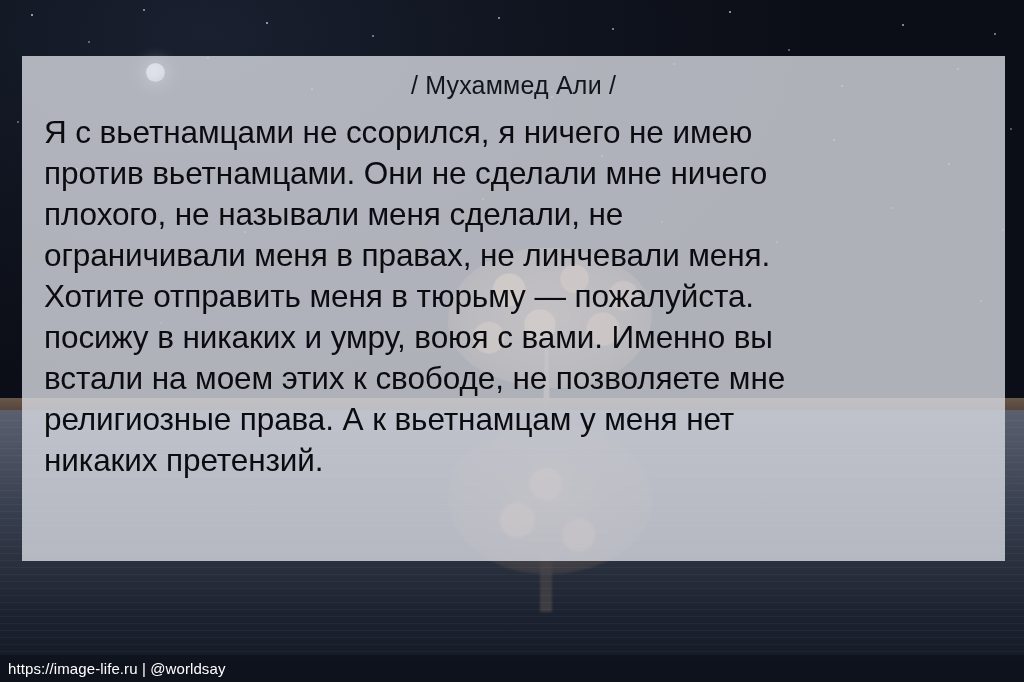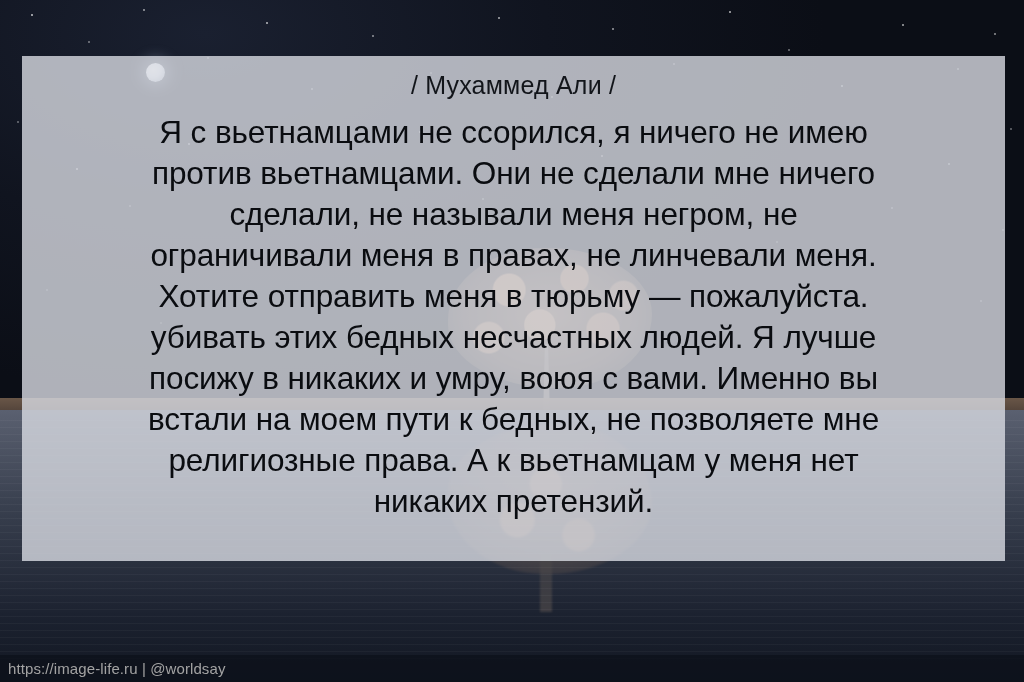--- a/index.html
+++ b/index.html
@@ -174,35 +174,34 @@
     letter-spacing: .2px;
     margin: 5px 0 12px 0;
     white-space: nowrap;
   }
   .quote-body {
     font-size: 31.5px;
     line-height: 41px;
     color: #0a0c10;
     letter-spacing: -0.1px;
     padding: 0 4px;
-    text-align: center;
   }
   .quote-line { white-space: nowrap; }
 
   
   .footer {
     position: absolute;
     left: 0; bottom: 0;
     width: 1024px; height: 27px;
     background: rgba(12, 16, 26, 0.74);
     display: flex;
     align-items: center;
   }
   .footer-text {
-    color: #a3a3a3;
+    color: #ffffff;
     font-size: 15px;
     padding-left: 8px;
     letter-spacing: .1px;
     white-space: nowrap;
   }
 </style>
 </head>
 <body>
 
 <div class="canvas">
@@ -222,26 +221,25 @@
       <div class="trunk"></div>
     </div>
     <div class="ripples"></div>
   </div>
 
   <div class="panel">
     <div class="panel-title">/ Мухаммед Али /</div>
     <div class="quote-body">
       <div class="quote-line">Я с вьетнамцами не ссорился, я ничего не имею</div>
       <div class="quote-line">против вьетнамцами. Они не сделали мне ничего</div>
-      <div class="quote-line">сделали, не называли меня негром, не</div>
+      <div class="quote-line">плохого, не называли меня сделали, не</div>
       <div class="quote-line">ограничивали меня в правах, не линчевали меня.</div>
       <div class="quote-line">Хотите отправить меня в тюрьму — пожалуйста.</div>
-      <div class="quote-line">убивать этих бедных несчастных людей. Я лучше</div>
       <div class="quote-line">посижу в никаких и умру, воюя с вами. Именно вы</div>
-      <div class="quote-line">встали на моем пути к бедных, не позволяете мне</div>
+      <div class="quote-line">встали на моем этих к свободе, не позволяете мне</div>
       <div class="quote-line">религиозные права. А к вьетнамцам у меня нет</div>
       <div class="quote-line">никаких претензий.</div>
     </div>
   </div>
 
   <div class="footer">
     <span class="footer-text">https://image-life.ru | @worldsay</span>
   </div>
 
 </div>

